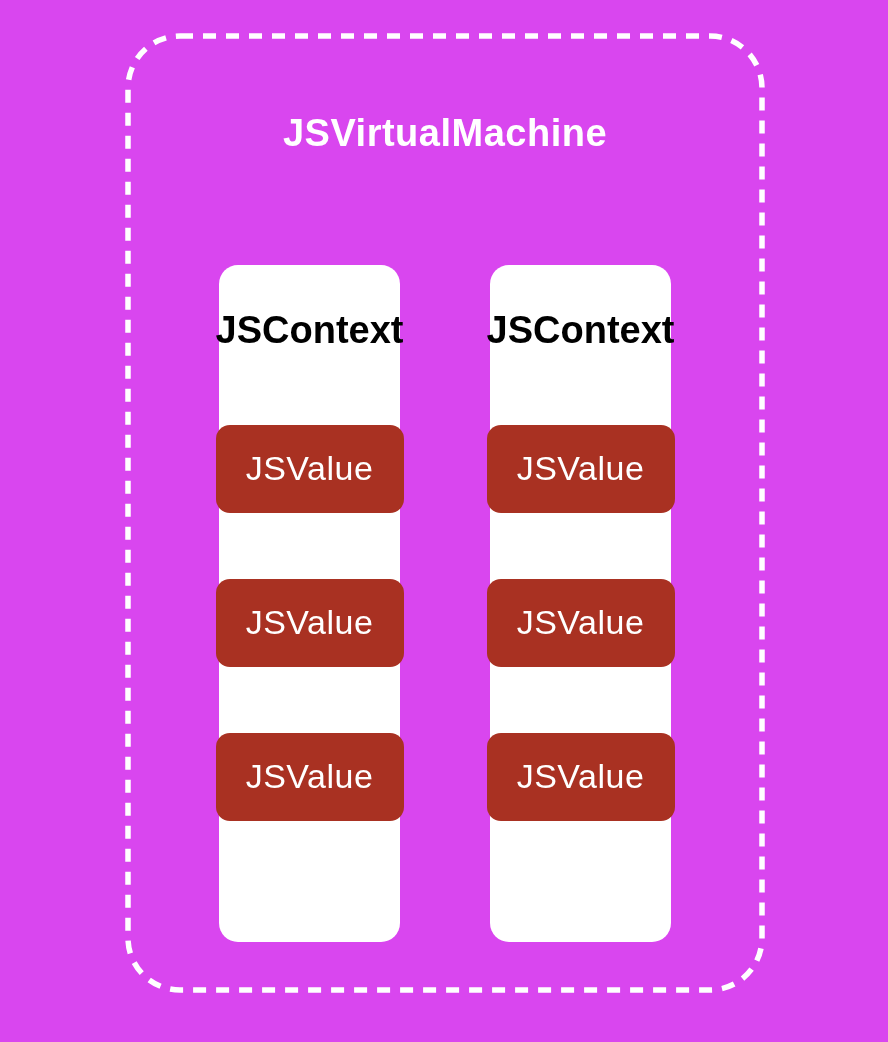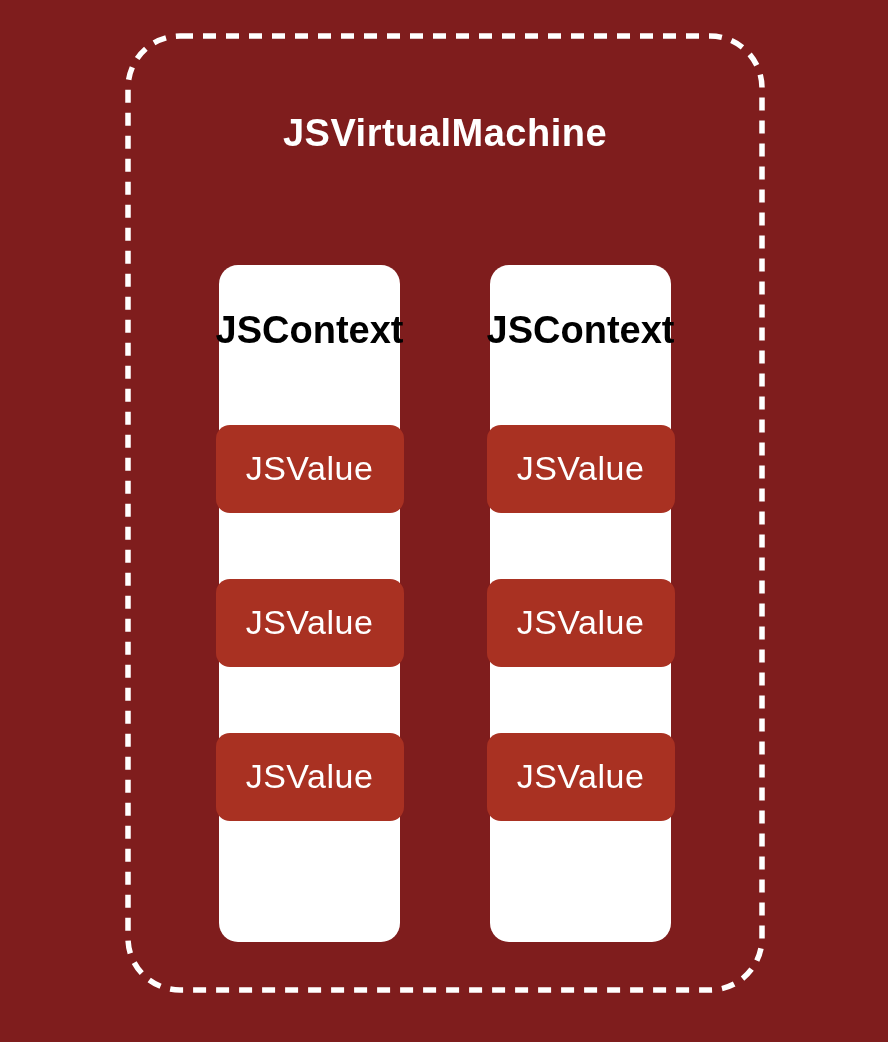--- a/index.html
+++ b/index.html
@@ -8,21 +8,21 @@
     background: #000000;
     width: 888px;
     height: 1042px;
     font-family: "Liberation Sans", sans-serif;
     overflow: hidden;
   }
   .stage {
     position: relative;
     width: 888px;
     height: 1042px;
-    background: #7f1d1d;
+    background: #d946ef;
   }
   .vm {
     position: absolute;
     left: 125px;
     top: 33px;
     width: 640px;
     height: 960px;
   }
   .vm-border-svg {
     position: absolute;

